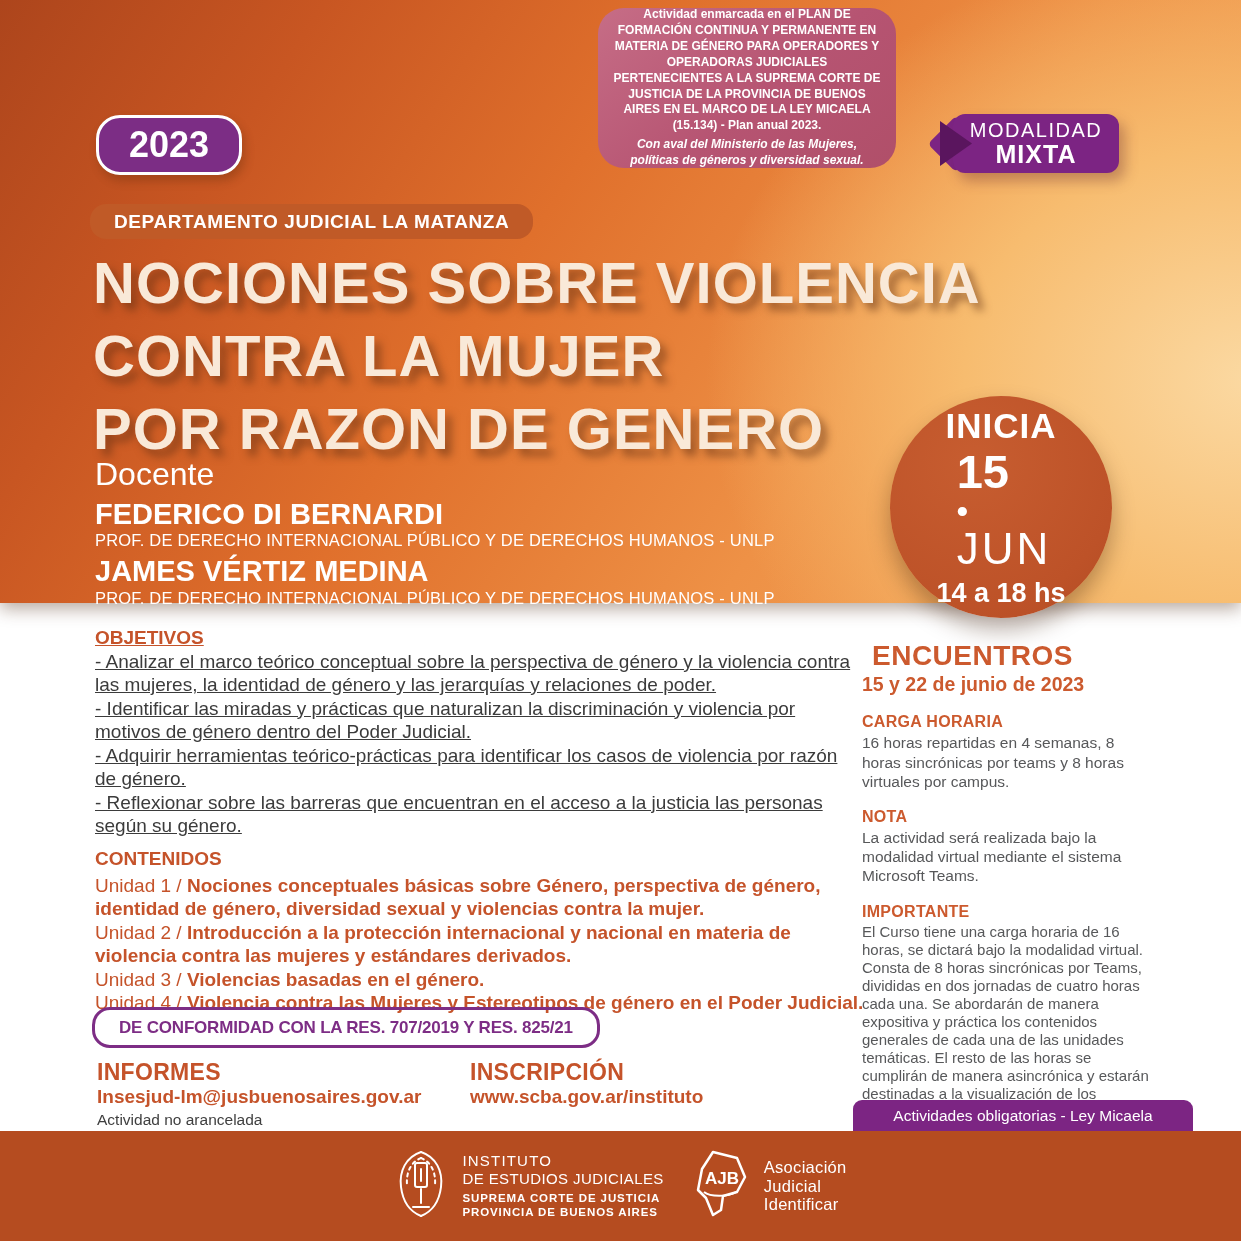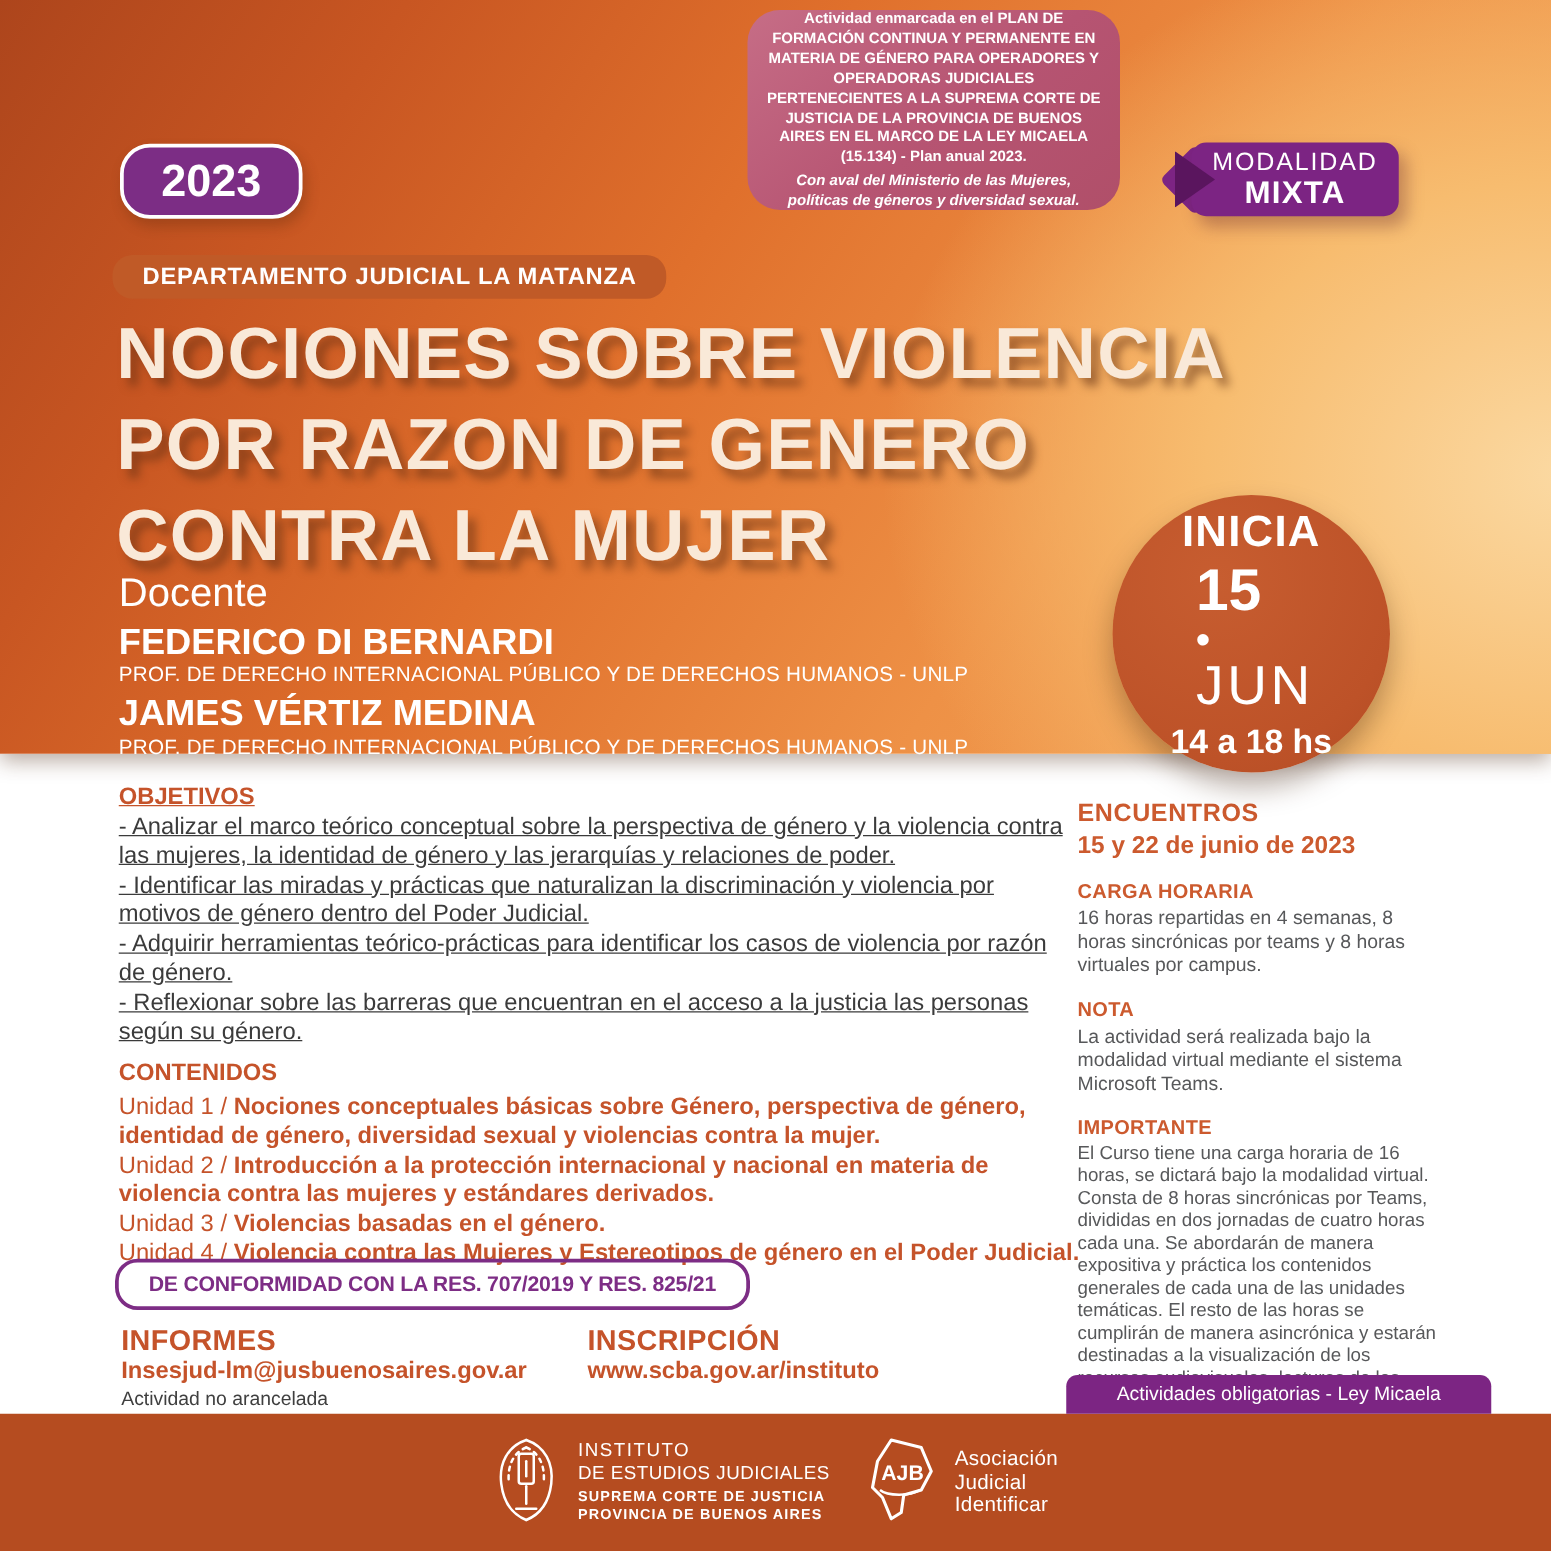--- a/index.html
+++ b/index.html
@@ -91,21 +91,21 @@
     padding:9px 24px;color:#7d2d85;font-weight:bold;font-size:17px;letter-spacing:-.2px;
     line-height:1;z-index:2;
   }
   .contact-h{color:#c5532a;font-weight:bold;font-size:23px;margin:0;line-height:1.05;letter-spacing:.3px;}
   .contact-link{color:#c5532a;font-weight:bold;font-size:19px;margin-top:3px;line-height:1.1;cursor:pointer;}
   .contact-note{color:#3f3f3f;font-size:15.5px;margin-top:3px;}
   .informes{position:absolute;left:97px;top:1060px;z-index:2;}
   .inscripcion{position:absolute;left:470px;top:1060px;z-index:2;}
   
   .sidebar{position:absolute;left:862px;top:641px;width:294px;color:#57585a;z-index:2;}
-  .enc-h{color:#cc5a2e;font-size:20px;font-weight:bold;letter-spacing:.5px;line-height:1.05;}
+  .enc-h{color:#cc5a2e;font-size:28px;font-weight:bold;letter-spacing:.5px;line-height:1.05;margin-left:10px;}
   .enc-d{color:#cc5a2e;font-size:19.5px;font-weight:bold;margin-top:3px;}
   .sub-h{color:#cc5a2e;font-weight:bold;font-size:16px;margin-top:17px;letter-spacing:.3px;}
   .sub-t{font-size:15.5px;line-height:1.24;margin-top:2px;}
   .sub-t.tight{font-size:15px;line-height:1.2;}
   .ley-badge{
     position:absolute;left:853px;top:1100px;width:340px;height:31px;
     background:#7c2583;border-radius:9px 9px 0 0;color:#fff;font-size:15.5px;
     display:flex;align-items:center;justify-content:center;z-index:3;
   }
   
@@ -140,22 +140,22 @@
         <div class="l1">MODALIDAD</div>
         <div class="l2">MIXTA</div>
       </div>
       <div class="ribbon-fold"></div>
     </div>
 
     <div class="dept-badge">DEPARTAMENTO JUDICIAL LA MATANZA</div>
 
     <div class="title">
       <div>NOCIONES SOBRE VIOLENCIA</div>
+      <div>CONTRA LA MUJER</div>
       <div>POR RAZON DE GENERO</div>
-      <div>CONTRA LA MUJER</div>
     </div>
 
     <div class="docente">
       <div class="docente-label">Docente</div>
       <div class="teacher-name">FEDERICO DI BERNARDI</div>
       <div class="teacher-role">PROF. DE DERECHO INTERNACIONAL PÚBLICO Y DE DERECHOS HUMANOS - UNLP</div>
       <div class="teacher-name">JAMES VÉRTIZ MEDINA</div>
       <div class="teacher-role">PROF. DE DERECHO INTERNACIONAL PÚBLICO Y DE DERECHOS HUMANOS - UNLP</div>
     </div>
   </div>

